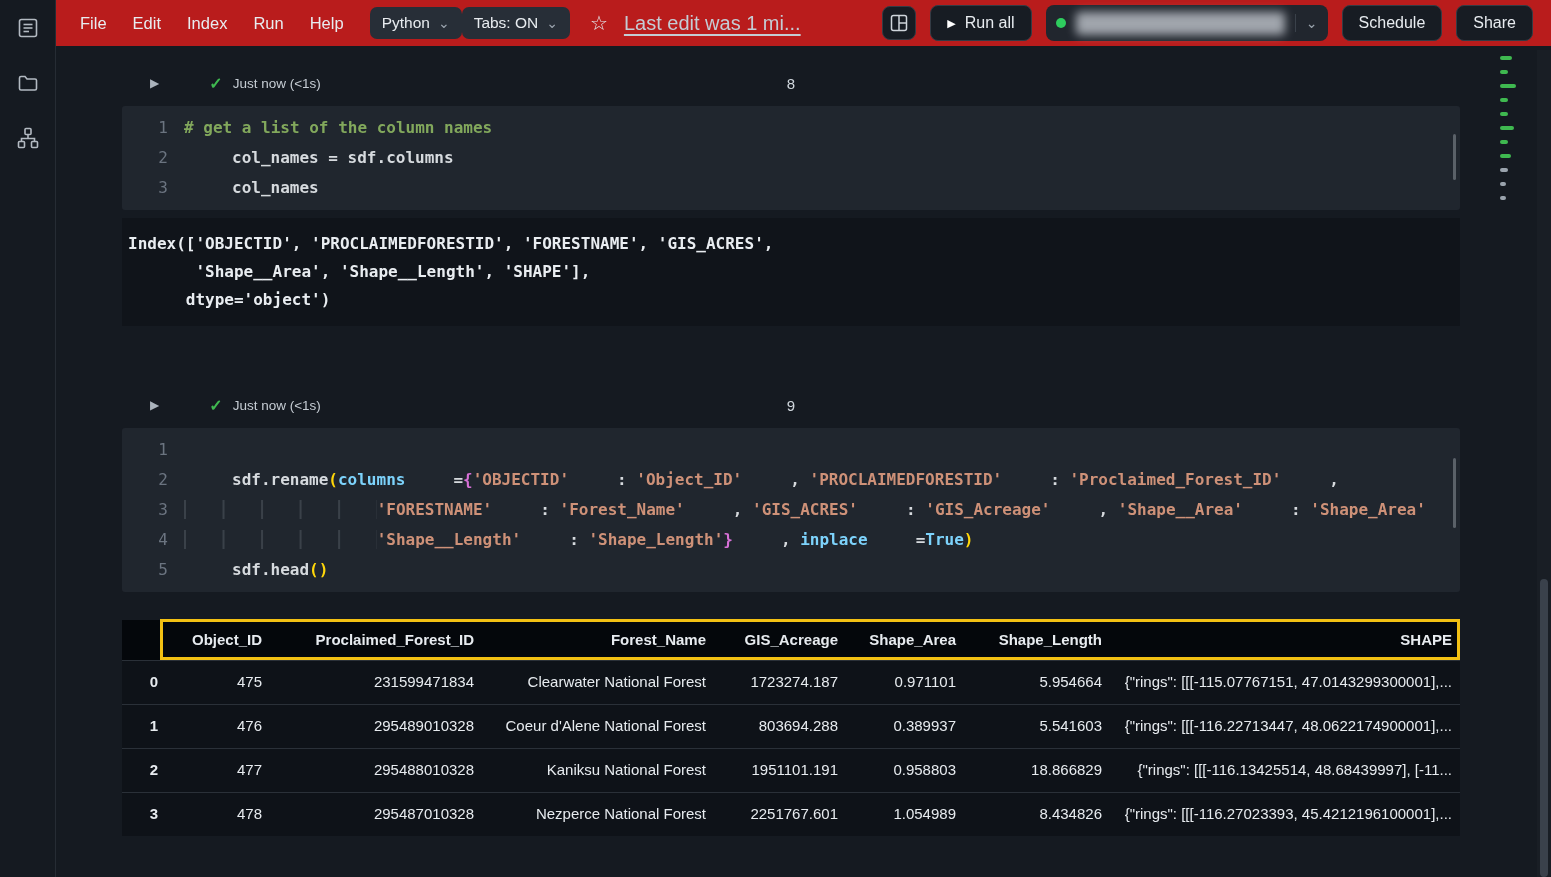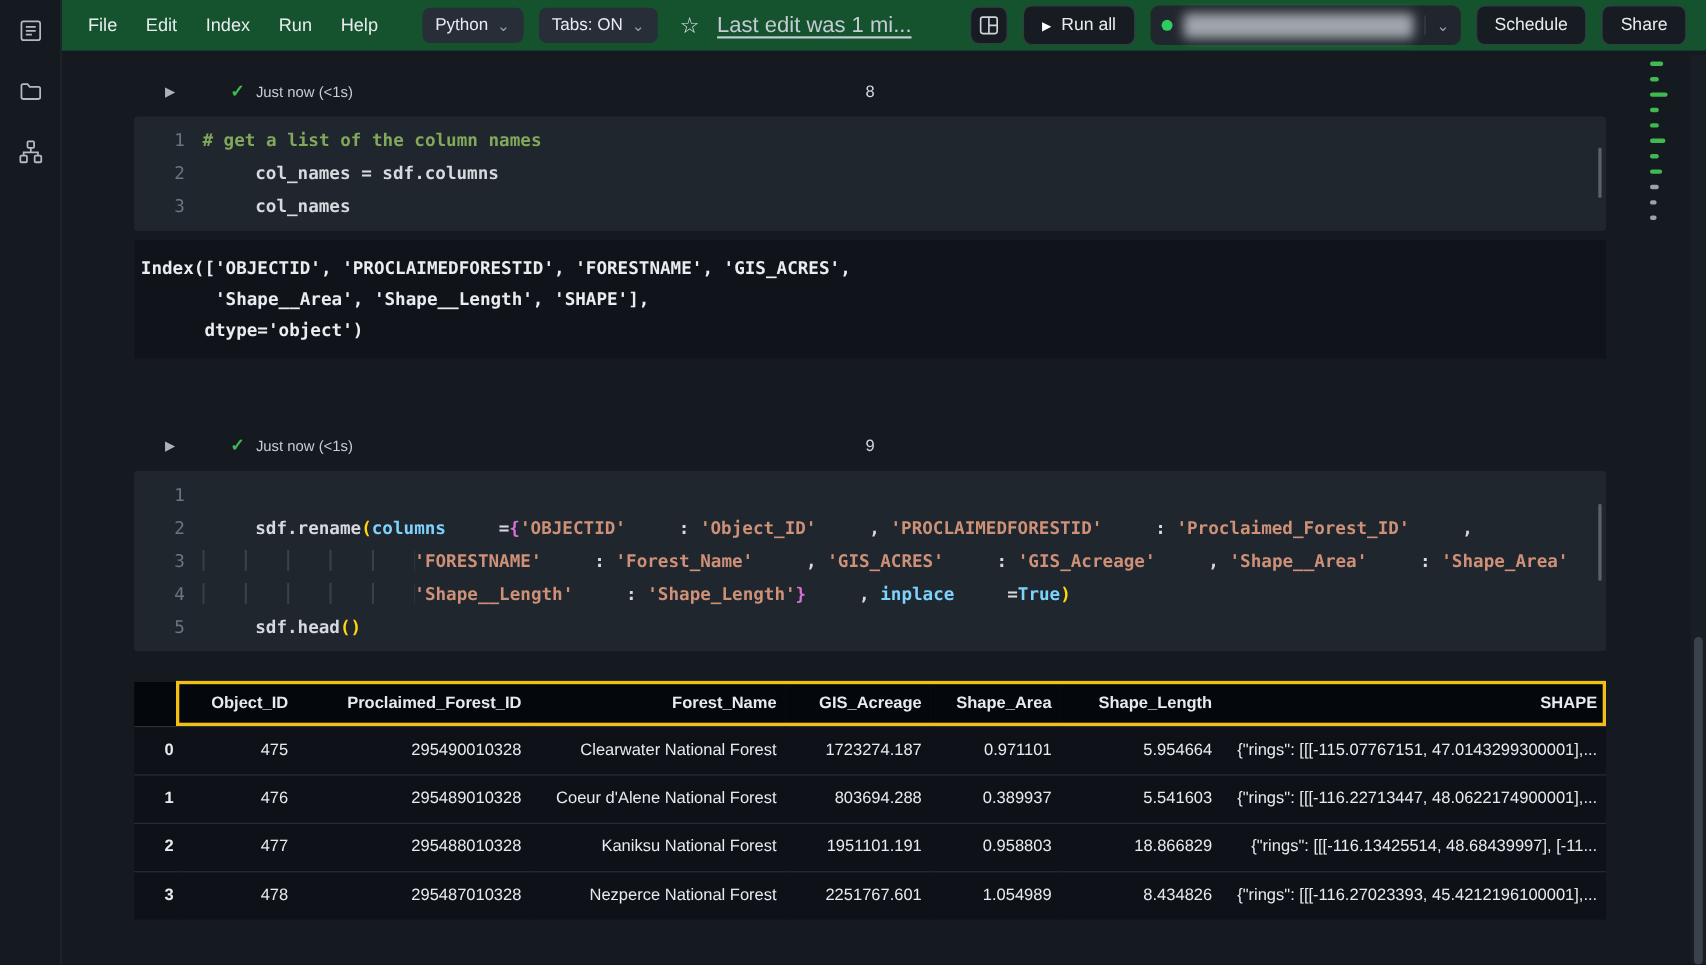--- a/index.html
+++ b/index.html
@@ -5,23 +5,23 @@
   * { margin:0; padding:0; box-sizing:border-box; }
   body { background:#0b0e12; font-family:"Liberation Sans", sans-serif; }
   .app { position:relative; width:1551px; height:877px; background:#151a21; overflow:hidden; color:#e6eaee; }
 
   
   .sidebar { position:absolute; left:0; top:0; width:56px; height:100%; background:#151a21; border-right:1px solid #262c34; display:flex; flex-direction:column; align-items:center; padding-top:13px; gap:25px; z-index:5; }
   .side-btn { width:30px; height:30px; background:none; border:none; display:flex; align-items:center; justify-content:center; cursor:pointer; }
   .side-btn svg { stroke:#b3bac2; fill:none; stroke-width:1.6; }
 
   
-  .topbar { position:absolute; left:56px; top:0; right:0; height:46px; display:flex; align-items:center; padding:0 18px 0 24px; background:#14532d; z-index:4; }
+  .topbar { position:absolute; left:56px; top:0; right:0; height:46px; display:flex; align-items:center; padding:0 18px 0 24px; background:#b91c1c; z-index:4; }
   .menu-item { color:#e8ecf0; font-size:16.5px; margin-right:26px; background:none; border:none; cursor:pointer; font-family:inherit; }
-  .pill { display:flex; align-items:center; gap:8px; background:#272e37; border:none; border-radius:7px; height:32px; padding:0 12px; color:#e8ecf0; font-size:15.5px; margin-left:14px; cursor:pointer; font-family:inherit; }
+  .pill { display:flex; align-items:center; gap:8px; background:#272e37; border:none; border-radius:7px; height:32px; padding:0 12px; color:#e8ecf0; font-size:15.5px; cursor:pointer; font-family:inherit; }
   .chev { color:#9aa3ad; font-size:14px; line-height:10px; }
   .star-btn { background:none; border:none; color:#e3e7eb; font-size:20px; margin-left:20px; cursor:pointer; }
   .last-edit { color:#c4ccd4; font-size:20px; margin-left:16px; text-decoration:underline; text-underline-offset:4px; cursor:pointer; white-space:nowrap; }
   .right-group { margin-left:auto; display:flex; align-items:center; gap:14px; }
   .icon-btn { width:34px; height:34px; background:#171c23; border:1px solid #343b44; border-radius:8px; display:flex; align-items:center; justify-content:center; cursor:pointer; }
   .icon-btn svg { stroke:#cfd5db; fill:none; stroke-width:1.5; }
   .btn { display:flex; align-items:center; gap:9px; background:#171c23; border:1px solid #343b44; border-radius:8px; height:36px; padding:0 16px; color:#e8ecf0; font-size:16px; cursor:pointer; font-family:inherit; }
   .play-glyph { font-size:11px; color:#fff; }
   .machine { display:flex; align-items:center; width:282px; height:36px; background:#21262e; border-radius:8px; padding:0 10px; cursor:pointer; }
   .machine .dot { width:10px; height:10px; border-radius:50%; background:#2ecc5e; flex:none; }
@@ -223,21 +223,21 @@
                 <th>GIS_Acreage</th>
                 <th>Shape_Area</th>
                 <th>Shape_Length</th>
                 <th>SHAPE</th>
               </tr>
             </thead>
           <tbody>
               <tr>
                 <td class="idx">0</td>
                 <td>475</td>
-                <td>295490010328</td>
+                <td>231599471834</td>
                 <td>Clearwater National Forest</td>
                 <td>1723274.187</td>
                 <td>0.971101</td>
                 <td>5.954664</td>
                 <td>{"rings": [[[-115.07767151, 47.0143299300001],...</td>
               </tr>
               <tr>
                 <td class="idx">1</td>
                 <td>476</td>
                 <td>295489010328</td>

